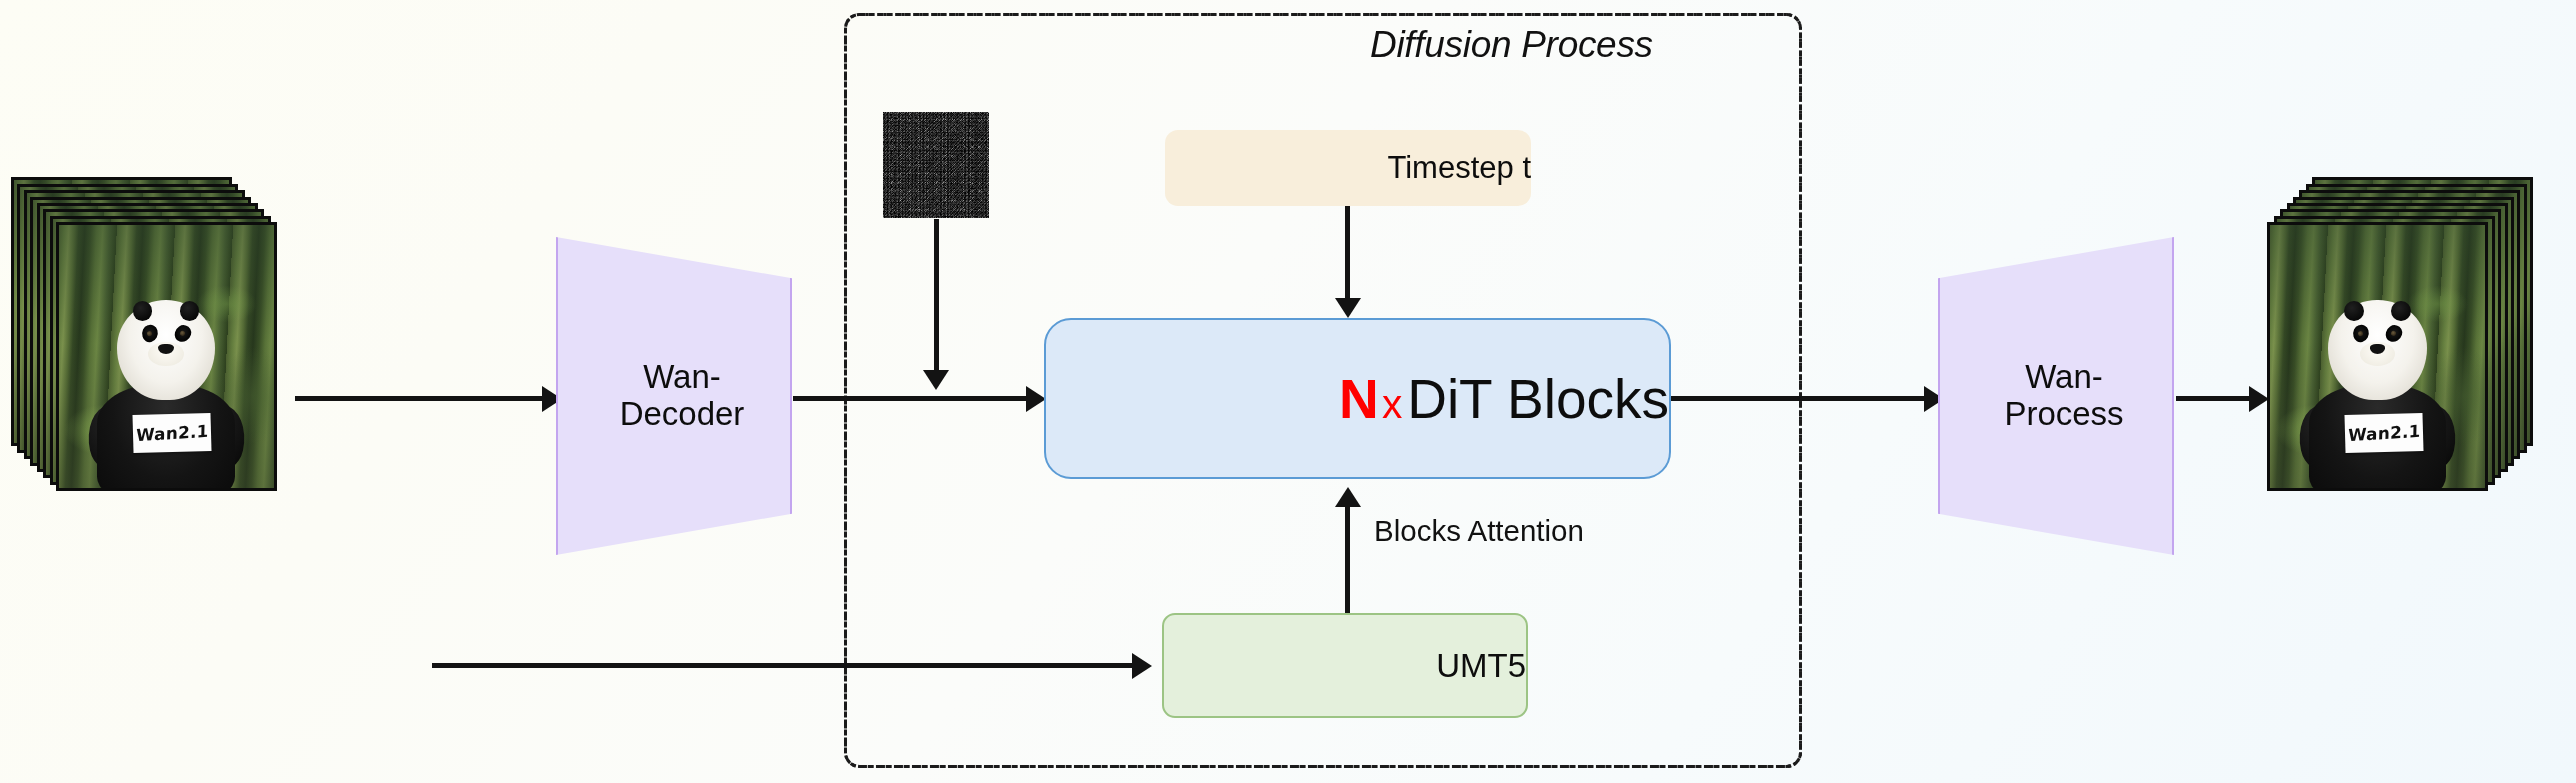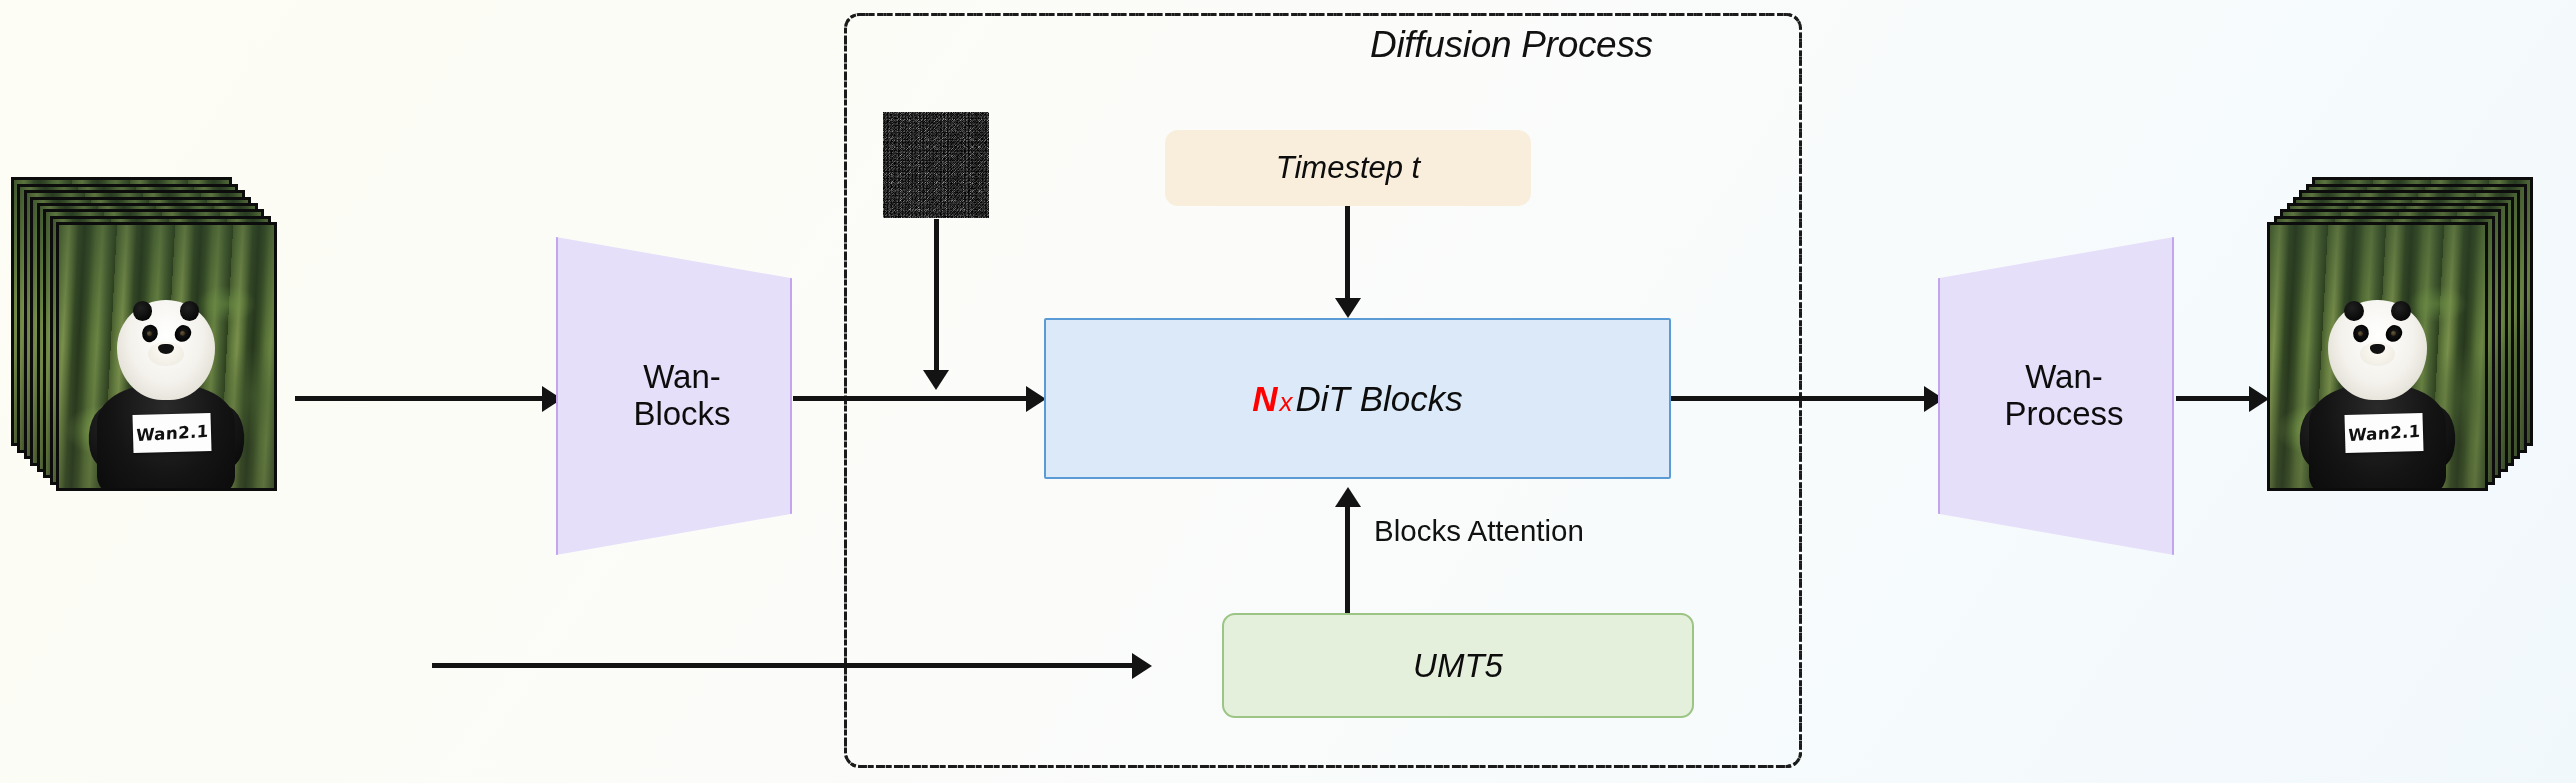--- a/index.html
+++ b/index.html
@@ -183,37 +183,36 @@
   .trap-decoder {
     clip-path: polygon(0% 13%, 100% 0%, 100% 100%, 0% 87%);
     background: linear-gradient(90deg, #c3a5ef 0px, #c3a5ef 2.4px, #e6dffa 2.4px, #e6dffa calc(100% - 2.4px), #c3a5ef calc(100% - 2.4px));
   }
   .trap-label { position: relative; z-index: 2; margin-left: 16px; }
 
   
   .node {
     position: absolute;
     box-sizing: border-box;
-    display: flex; align-items: center; justify-content: center;
+    display: flex; align-items: center; justify-content: flex-end;
     border-radius: 13px;
     font-size: 33px;
     color: #0d0d0d;
     text-align: center;
-    font-style: italic;
   }
   #node-timestep {
     background: #f8eedb;
     border: none;
     font-size: 31px;
   }
   #node-dit {
     background: #dce9f8;
     border: 2.4px solid #5b9bd5;
-    font-size: 35px;
-    border-radius: 2px;
+    font-size: 55px;
+    border-radius: 27px;
   }
   #node-dit .n-sym { color: #ff0000; font-weight: 700; }
   #node-dit .x-sym { color: #ff0000; font-size: 0.74em; margin: 0 0.12em 0 0.08em; }
   #node-umt5 {
     background: #e4f0dc;
     border: 2.4px solid #9cc484;
     font-size: 33px;
   }
 
   
@@ -349,21 +348,21 @@
       </div>
     </div>
   </div>
 
   <div class="arrow-line-h" style="left:295px; top:396px; width:248px;"></div>
   <div class="arrow-head-r" style="left:542px; top:386px;"></div>
 
   <div class="trapezoid trap-encoder" style="left:556px; top:237px; width:236px; height:318px;">
     <div class="trap-label">
       <div>Wan-</div>
-      <div>Blocks</div>
+      <div>Decoder</div>
     </div>
   </div>
 
   <div class="arrow-line-h" style="left:793px; top:396px; width:247px;"></div>
   <div class="arrow-head-r" style="left:1026px; top:386px;"></div>
 
   <div id="noise-patch"></div>
 
   <div class="arrow-line-v" style="left:934px; top:219px; height:154px;"></div>
   <div class="arrow-head-d" style="left:923px; top:370px;"></div>
@@ -377,21 +376,21 @@
 
   <div class="node" id="node-dit" style="left:1044px; top:318px; width:627px; height:161px;">
     <span>
       <span class="n-sym">N</span><span class="x-sym">x</span><span>DiT Blocks</span>
     </span>
   </div>
 
   <div class="arrow-line-h" style="left:1671px; top:396px; width:266px;"></div>
   <div class="arrow-head-r" style="left:1924px; top:386px;"></div>
 
-  <div class="node" id="node-umt5" style="left:1222px; top:613px; width:472px; height:105px;">
+  <div class="node" id="node-umt5" style="left:1162px; top:613px; width:366px; height:105px;">
     <span>UMT5</span>
   </div>
 
   <div class="arrow-line-v" style="left:1345px; top:506px; height:107px;"></div>
   <div class="arrow-head-u" style="left:1335px; top:487px;"></div>
   <div class="caption" style="left:1374px; top:514px;">Blocks Attention</div>
 
 
   <div class="arrow-line-h" style="left:432px; top:663px; width:703px;"></div>
   <div class="arrow-head-r" style="left:1132px; top:653px;"></div>

